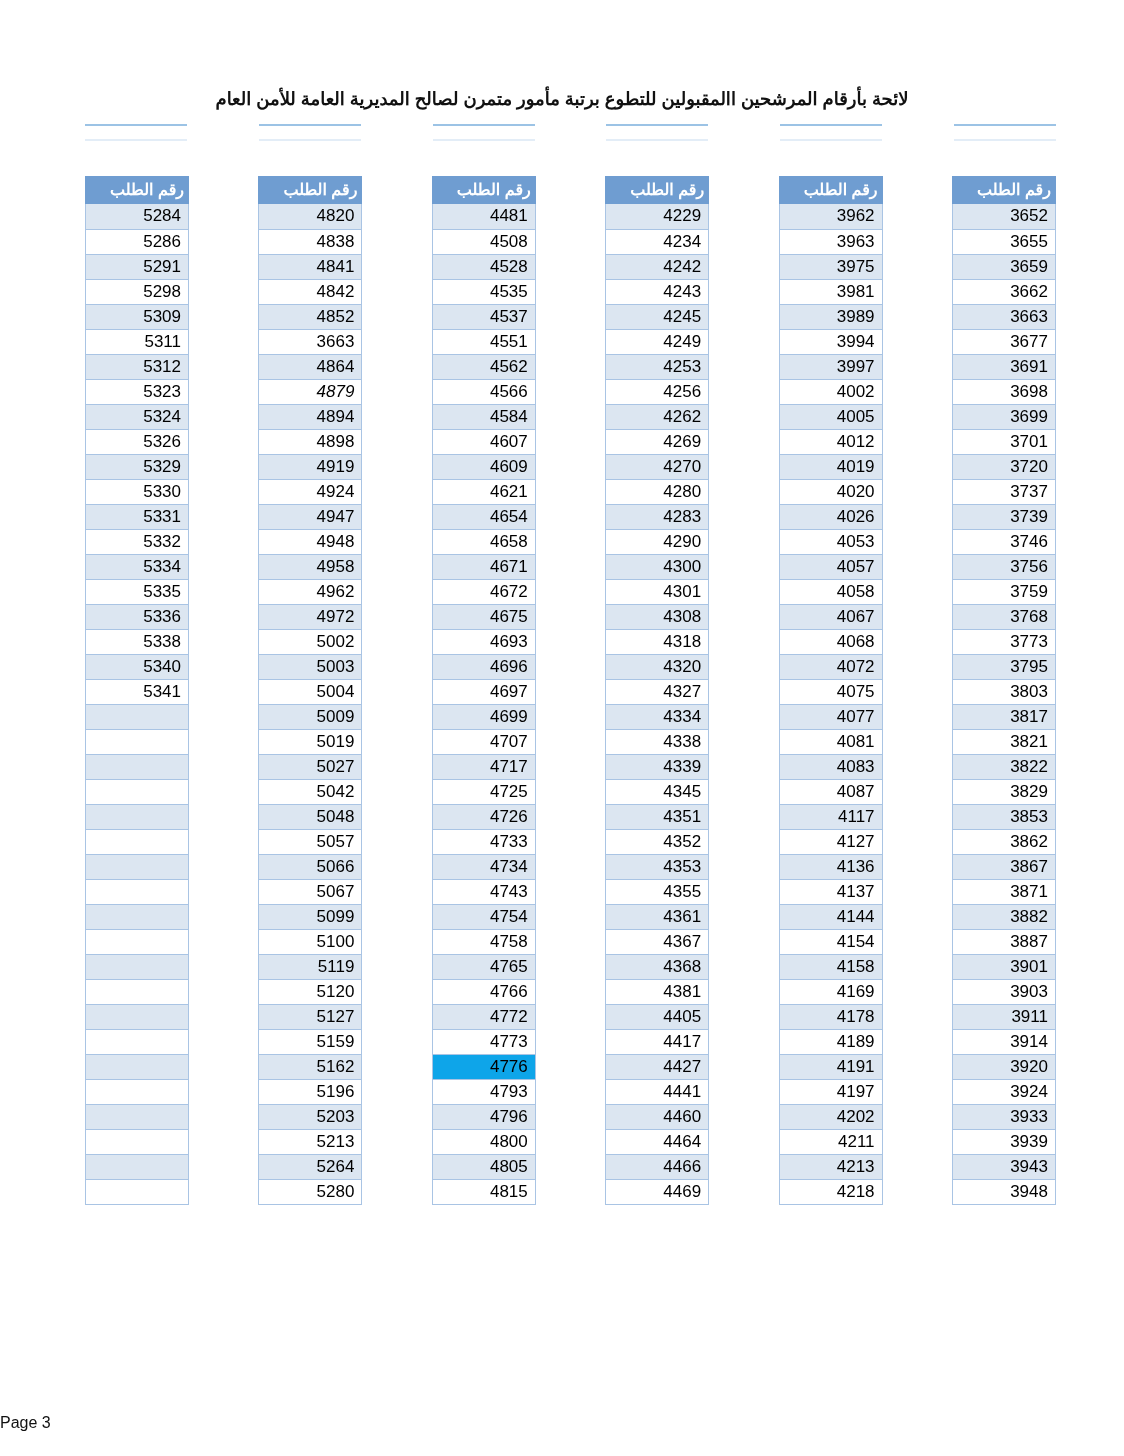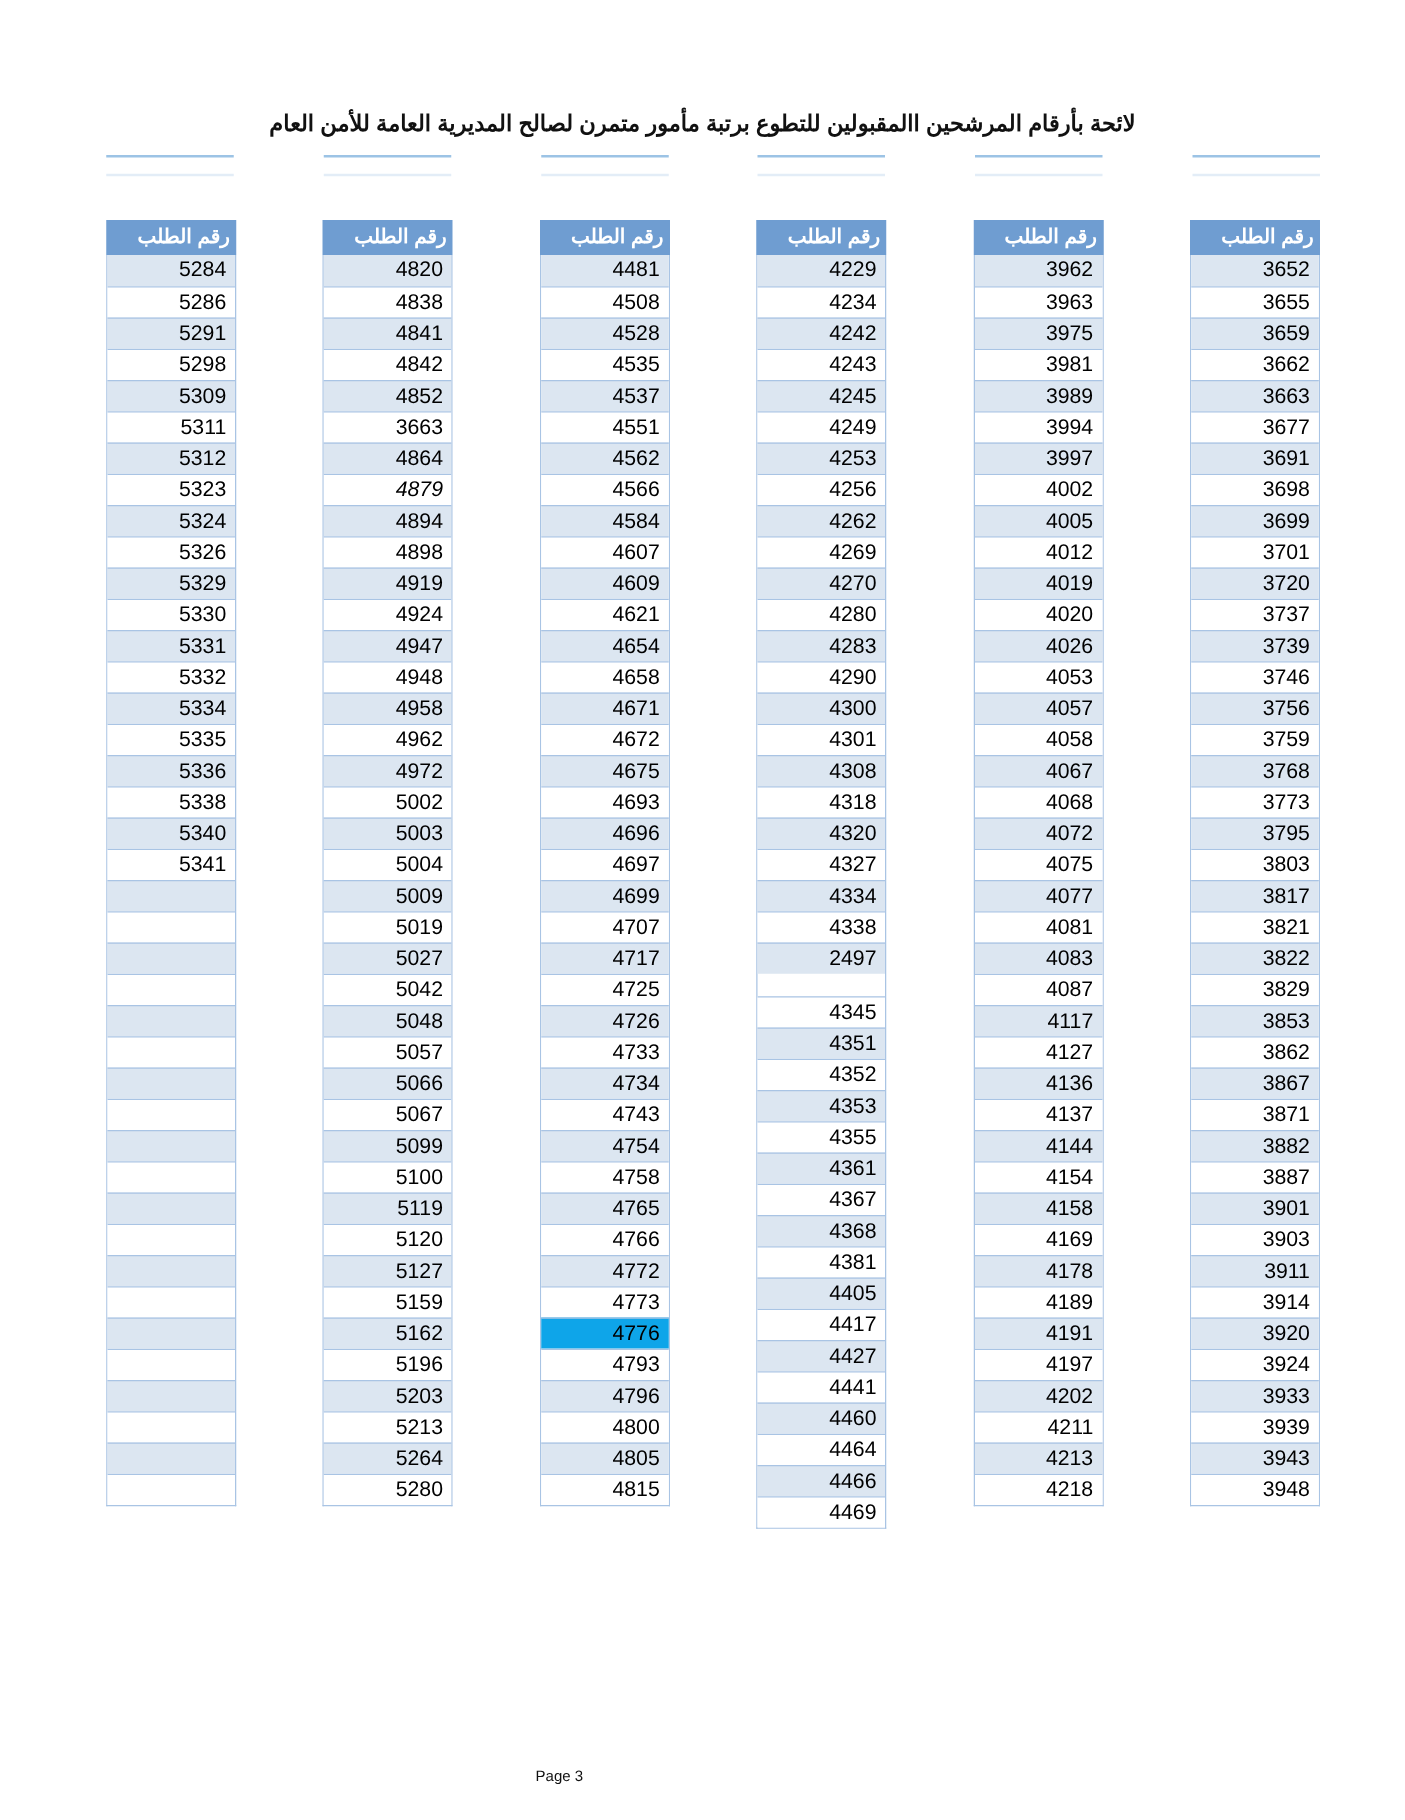--- a/index.html
+++ b/index.html
@@ -26,22 +26,22 @@
     direction:rtl;padding:0 5px 0 3px;
   }
   .col-body{box-sizing:border-box;border:1px solid #A9C4E4;border-top:none;}
   .cell{
     height:25px;box-sizing:border-box;border-top:1px solid #A9C4E4;
     font-size:17px;line-height:24px;color:#000;text-align:right;
     padding-right:7px;background:#fff;
   }
   .cell:first-child{border-top:none;}
   .page-footer{
-    position:absolute;top:1414px;left:0;width:895px;text-align:center;
-    font-size:12px;color:#111;
+    position:absolute;top:1414px;left:0;width:895px;
+    font-size:16px;color:#111;
   }
 </style>
 </head>
 <body>
 
 <div class="page-title">لائحة بأرقام المرشحين االمقبولين للتطوع برتبة مأمور متمرن لصالح المديرية العامة للأمن العام</div>
 
 <div class="underline-row" style="top:124px">
     <div class="useg" style="background: rgb(156, 195, 229);"></div>
     <div class="useg" style="background: rgb(156, 195, 229);"></div>
@@ -214,22 +214,22 @@
         <div class="cell" style="background: rgb(220, 230, 241);">4283</div>
         <div class="cell" style="background: rgb(255, 255, 255);">4290</div>
         <div class="cell" style="background: rgb(220, 230, 241);">4300</div>
         <div class="cell" style="background: rgb(255, 255, 255);">4301</div>
         <div class="cell" style="background: rgb(220, 230, 241);">4308</div>
         <div class="cell" style="background: rgb(255, 255, 255);">4318</div>
         <div class="cell" style="background: rgb(220, 230, 241);">4320</div>
         <div class="cell" style="background: rgb(255, 255, 255);">4327</div>
         <div class="cell" style="background: rgb(220, 230, 241);">4334</div>
         <div class="cell" style="background: rgb(255, 255, 255);">4338</div>
-        <div class="cell" style="background: rgb(220, 230, 241);">2497</div>
-        <div class="cell" style="background: rgb(255, 255, 255); margin-top: 18px;">4345</div>
+        <div class="cell" style="background: rgb(220, 230, 241);">4339</div>
+        <div class="cell" style="background: rgb(255, 255, 255);">4345</div>
         <div class="cell" style="background: rgb(220, 230, 241); padding-left: 28px;">4351</div>
         <div class="cell" style="background: rgb(255, 255, 255);">4352</div>
         <div class="cell" style="background: rgb(220, 230, 241);">4353</div>
         <div class="cell" style="background: rgb(255, 255, 255);">4355</div>
         <div class="cell" style="background: rgb(220, 230, 241);">4361</div>
         <div class="cell" style="background: rgb(255, 255, 255);">4367</div>
         <div class="cell" style="background: rgb(220, 230, 241);">4368</div>
         <div class="cell" style="background: rgb(255, 255, 255);">4381</div>
         <div class="cell" style="background: rgb(220, 230, 241);">4405</div>
         <div class="cell" style="background: rgb(255, 255, 255);">4417</div>

